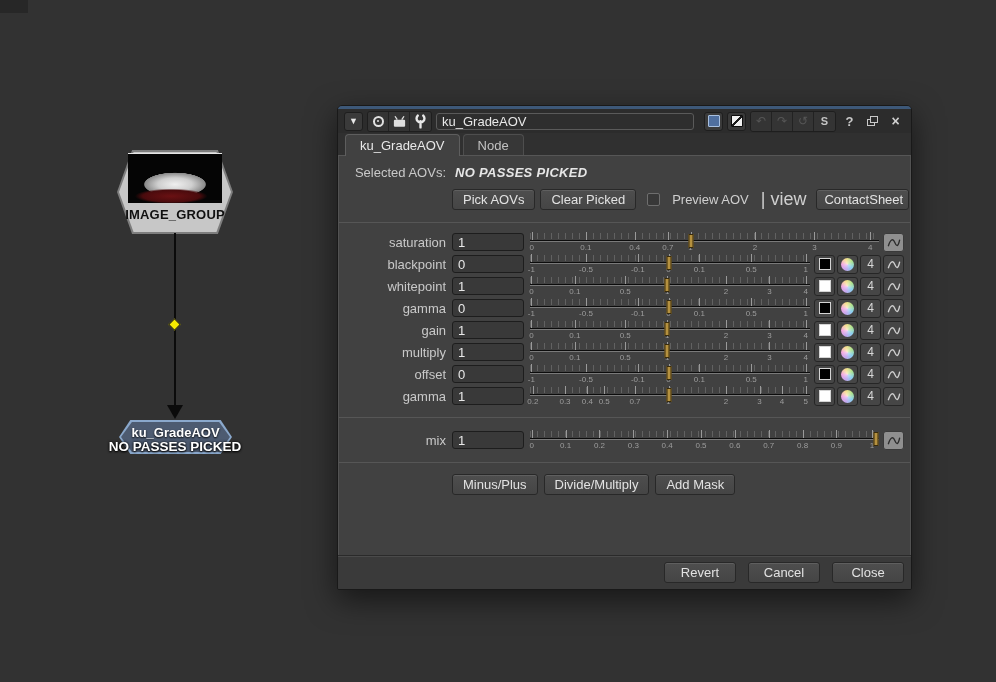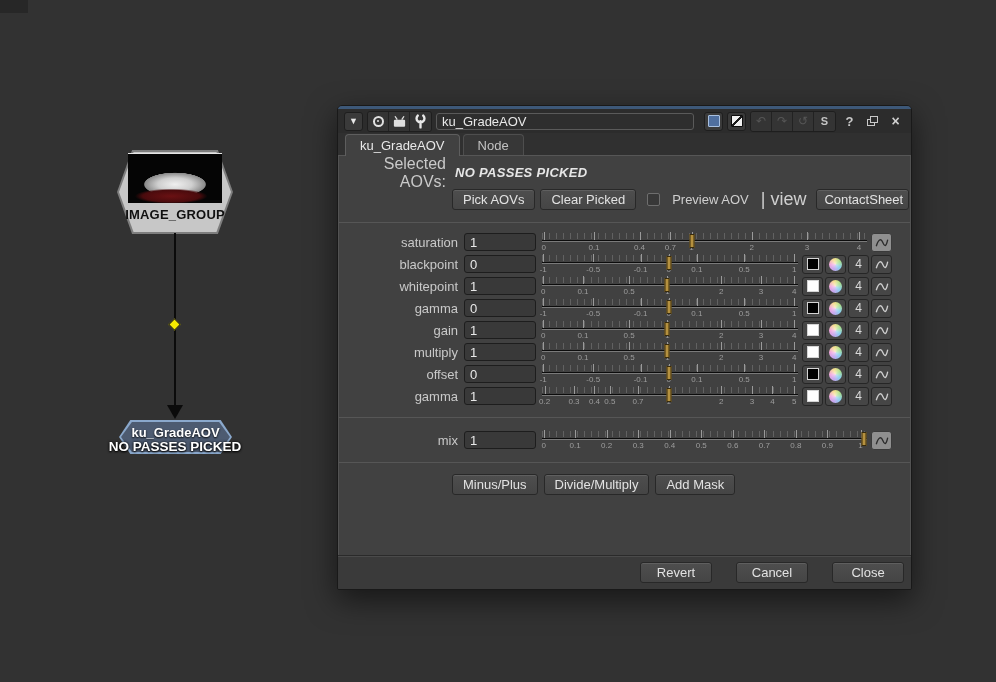--- a/index.html
+++ b/index.html
@@ -79,36 +79,36 @@
   .tb-x { color:#d0d0d0; font-size:14px; font-weight:bold; }
 
   .tabbar { height:23px; background:#303030; display:flex; align-items:flex-end; padding-left:7px; gap:3px; flex:0 0 auto;
     border-bottom:1px solid #565656; }
   .tab { height:21px; padding:0 14px; display:flex; align-items:center; font-size:13px; border-radius:4px 4px 0 0;
     border:1px solid #4e4e4e; border-bottom:none; }
   .tab.active { background:#414141; color:#e8e8e8; border-color:#5e5e5e; margin-bottom:-1px; height:22px; z-index:2; }
   .tab.inactive { background:#373737; color:#c2c2c2; }
 
   .content { flex:1; background:#414141; border-left:1px solid #525252; border-right:1px solid #525252; position:relative; padding-top:7px; overflow:hidden;}
-  .label-col { width:101px; text-align:right; color:#c9c9c9; font-size:16px; flex:0 0 auto; }
+  .label-col { width:101px; text-align:right; color:#c9c9c9; font-size:13px; flex:0 0 auto; }
   .aov-row { display:flex; align-items:center; padding-left:6px; height:19px; }
   .aov-status { margin-left:9px; color:#e6e6e6; font-size:13px; font-style:italic; font-weight:bold; letter-spacing:0.3px; }
   .aov-btn-row { display:flex; align-items:center; padding-left:113px; margin-top:6px; height:22px; gap:5px; }
   .btn { background:linear-gradient(#4e4e4e,#454545); border:1px solid #282828; border-radius:3px; color:#e2e2e2;
     font-size:13px; height:21px; display:inline-flex; align-items:center; padding:0 10px;
     box-shadow:inset 0 1px 0 #5f5f5f; white-space:nowrap; }
   .checkbox { width:13px; height:13px; background:#383838; border:1px solid #6e6e6e; border-radius:2px; margin-left:6px; }
   .inline-label { color:#cfcfcf; font-size:13px; margin-left:7px; }
   .view-label { color:#cfcfcf; font-size:18px; margin-left:7px; }
   .dropdown { margin-left:5px; width:93px; justify-content:space-between; padding:0 7px; }
   .dd-caret { font-size:8px; color:#bdbdbd; margin-left:6px; }
 
   .sep { height:1px; background:#565656; margin:12px 0 0 0; }
   .params-block { margin-top:8px; }
-  .param-row { display:flex; align-items:center; height:22px; padding:0 18px; }
+  .param-row { display:flex; align-items:center; height:22px; padding:0 6px; }
   .p-label { width:101px; text-align:right; color:#c9c9c9; font-size:13px; flex:0 0 auto; }
   .p-input { width:72px; height:18px; margin-left:6px; background:#393939; border:1px solid #1d1d1d; border-radius:3px;
     color:#e8e8e8; font-size:13px; padding:0 5px; flex:0 0 auto; font-family:"Liberation Sans",sans-serif; }
   .slider { flex:1; height:22px; position:relative; margin-left:6px; }
   .ticks-minor { position:absolute; left:0; right:0; top:2px; height:6px;
     background:repeating-linear-gradient(90deg,#7c7c7c 0 1px,rgba(0,0,0,0) 1px 7px); opacity:0.55; }
   .groove { position:absolute; left:0; right:0; top:9px; height:2px; background:#232323;
     border-top:1px solid #0c0c0c; border-bottom:1px solid #7a7a7a; }
   .tick-major { position:absolute; top:1px; width:1px; height:8px; background:#9a9a9a; }
   .tick-label { position:absolute; top:12px; transform:translateX(-50%); font-size:8px; color:#9d9d9d; }
@@ -121,21 +121,21 @@
   .mini-btn .wheel { width:13px; height:13px; border-radius:50%;
     background:radial-gradient(circle at 50% 45%, rgba(255,255,255,0.55) 0%, rgba(255,255,255,0) 55%),
       conic-gradient(from -90deg,#f2a8e0,#f8de8a,#a8e08a,#8ad0f0,#c4a8f0,#f2a8e0); }
   .mini-btn.curve-light { background:#8f8f8f; border-color:#3a3a3a; }
   .mini-btn.curve-light svg path { stroke:#2c2c2c; }
   .curve svg path { stroke:#cfcfcf; fill:none; stroke-width:1.7; stroke-linecap:round; }
 
   .actions-row { display:flex; gap:6px; padding-left:113px; margin-top:11px; }
 
   .footer { height:34px; background:#3a3a3a; border-top:1px solid #2a2a2a; box-shadow:inset 0 1px 0 #4a4a4a;
-    display:flex; align-items:center; justify-content:flex-end; gap:24px; padding-right:7px; flex:0 0 auto; }
+    display:flex; align-items:center; justify-content:flex-end; gap:12px; padding-right:7px; flex:0 0 auto; }
   .footer .btn { width:72px; justify-content:center; }
 </style>
 </head>
 <body>
 
 <div class="corner-patch"></div>
 
 <div class="dag">
   <div class="hex-outer img-node">
     <div class="hex">

